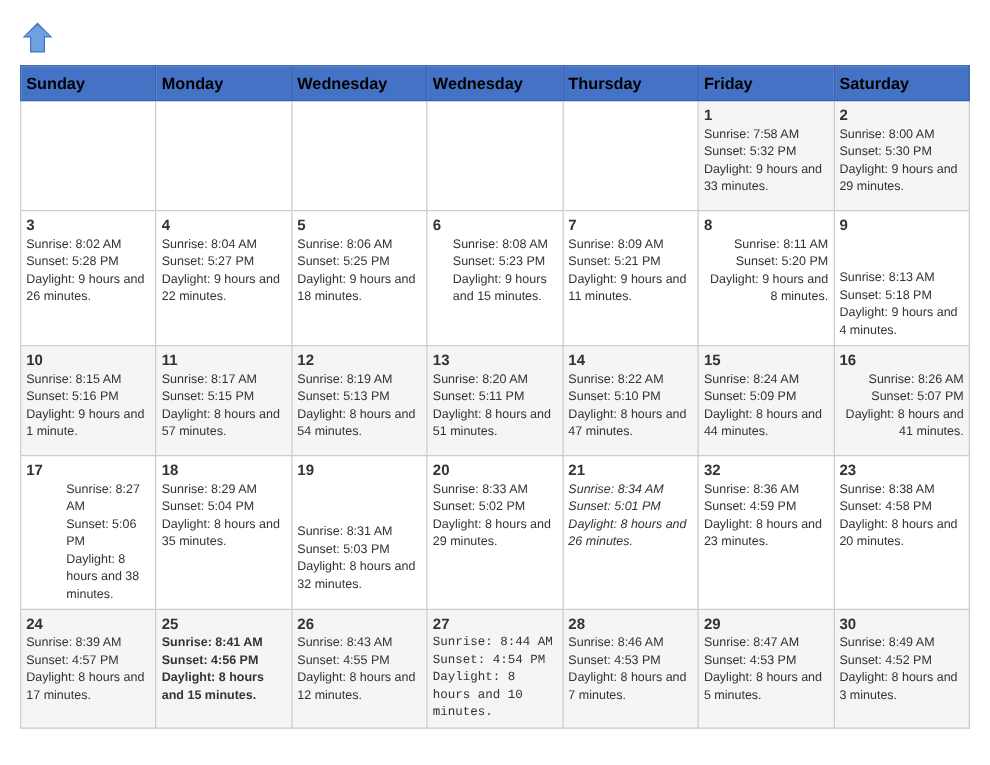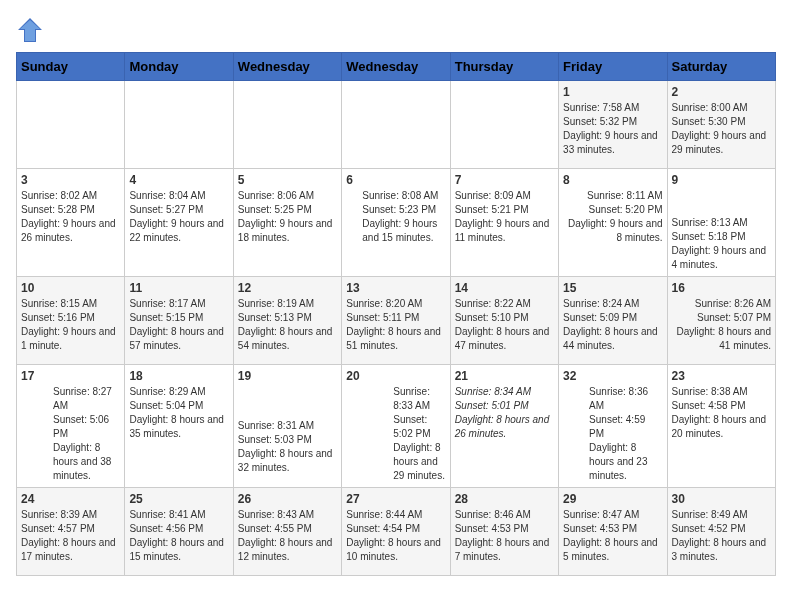--- a/index.html
+++ b/index.html
@@ -240,65 +240,65 @@
 Daylight: 8 hours and 35 minutes.</div>
         </td>
         <td>
           <div class="day-num">19</div>
           <div class="day-info" style="white-space: pre-line; margin-top: 36px;">Sunrise: 8:31 AM
 Sunset: 5:03 PM
 Daylight: 8 hours and 32 minutes.</div>
         </td>
         <td>
           <div class="day-num">20</div>
-          <div class="day-info" style="white-space: pre-line; margin-left: 47px;">Sunrise: 8:33 AM
+          <div class="day-info" style="white-space: pre-line;">Sunrise: 8:33 AM
 Sunset: 5:02 PM
 Daylight: 8 hours and 29 minutes.</div>
         </td>
         <td>
           <div class="day-num">21</div>
           <div class="day-info" style="white-space: pre-line; font-style: italic;">Sunrise: 8:34 AM
 Sunset: 5:01 PM
 Daylight: 8 hours and 26 minutes.</div>
         </td>
         <td>
           <div class="day-num">32</div>
-          <div class="day-info" style="white-space: pre-line; margin-left: 26px;">Sunrise: 8:36 AM
+          <div class="day-info" style="white-space: pre-line;">Sunrise: 8:36 AM
 Sunset: 4:59 PM
 Daylight: 8 hours and 23 minutes.</div>
         </td>
         <td>
           <div class="day-num">23</div>
           <div class="day-info" style="white-space: pre-line;">Sunrise: 8:38 AM
 Sunset: 4:58 PM
 Daylight: 8 hours and 20 minutes.</div>
         </td>
       </tr>
       <tr>
         <td>
           <div class="day-num">24</div>
           <div class="day-info" style="white-space: pre-line;">Sunrise: 8:39 AM
 Sunset: 4:57 PM
 Daylight: 8 hours and 17 minutes.</div>
         </td>
         <td>
           <div class="day-num">25</div>
-          <div class="day-info" style="white-space: pre-line;">Sunrise: 8:41 AM
+          <div class="day-info" style="white-space: pre-line; font-weight: bold;">Sunrise: 8:41 AM
 Sunset: 4:56 PM
 Daylight: 8 hours and 15 minutes.</div>
         </td>
         <td>
           <div class="day-num">26</div>
           <div class="day-info" style="white-space: pre-line;">Sunrise: 8:43 AM
 Sunset: 4:55 PM
 Daylight: 8 hours and 12 minutes.</div>
         </td>
         <td>
           <div class="day-num">27</div>
-          <div class="day-info" style="white-space: pre-line;">Sunrise: 8:44 AM
+          <div class="day-info" style="white-space: pre-line; font-family: Liberation Mono, monospace;">Sunrise: 8:44 AM
 Sunset: 4:54 PM
 Daylight: 8 hours and 10 minutes.</div>
         </td>
         <td>
           <div class="day-num">28</div>
           <div class="day-info" style="white-space: pre-line;">Sunrise: 8:46 AM
 Sunset: 4:53 PM
 Daylight: 8 hours and 7 minutes.</div>
         </td>
         <td>

